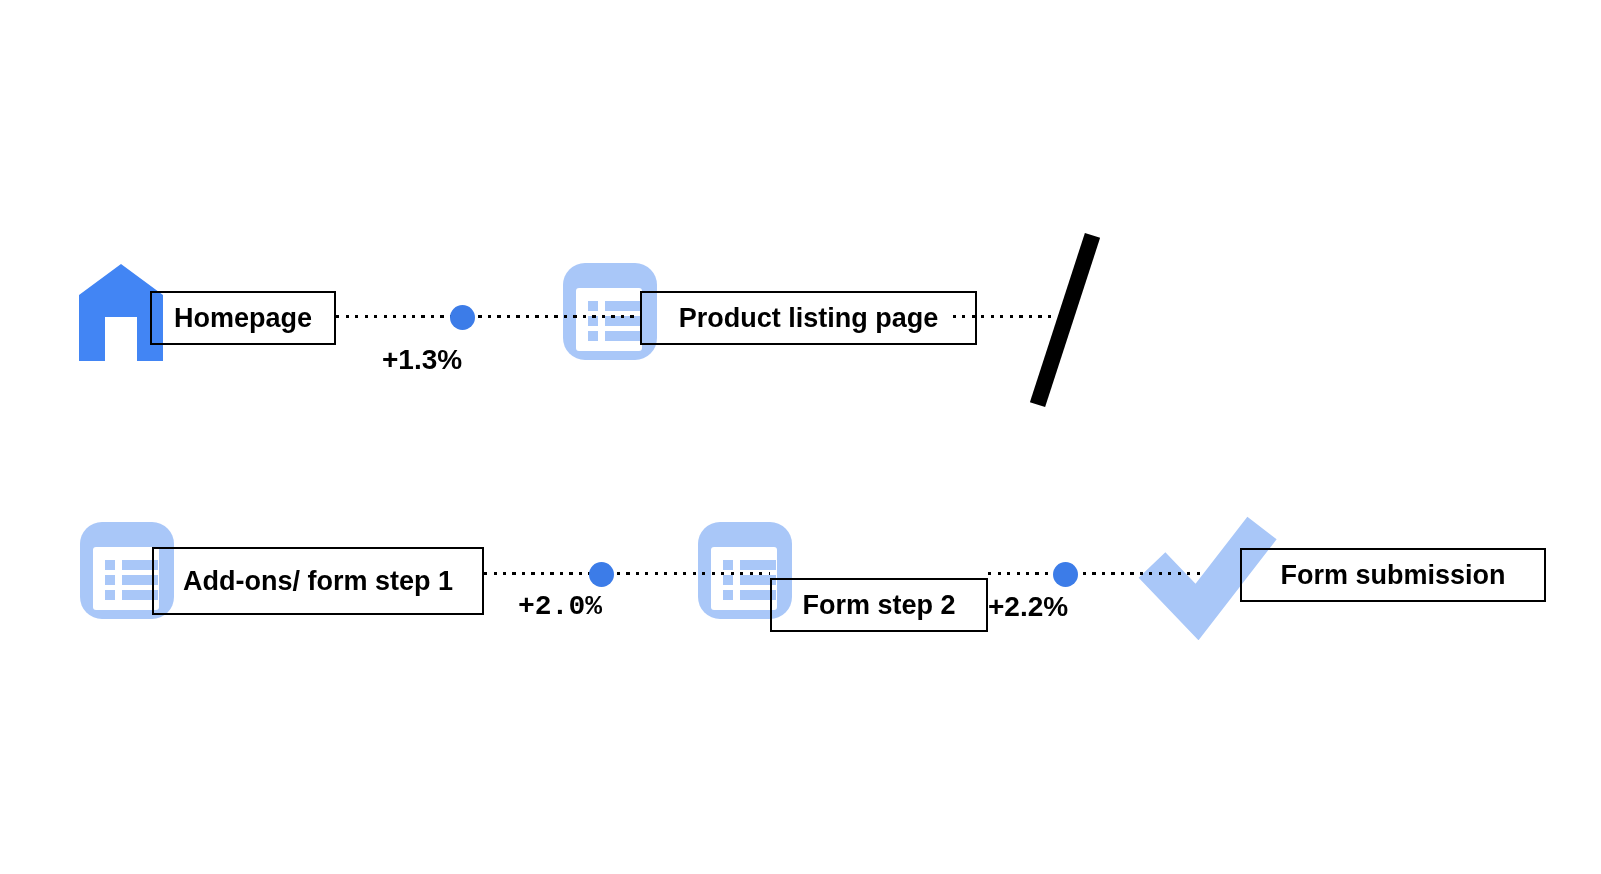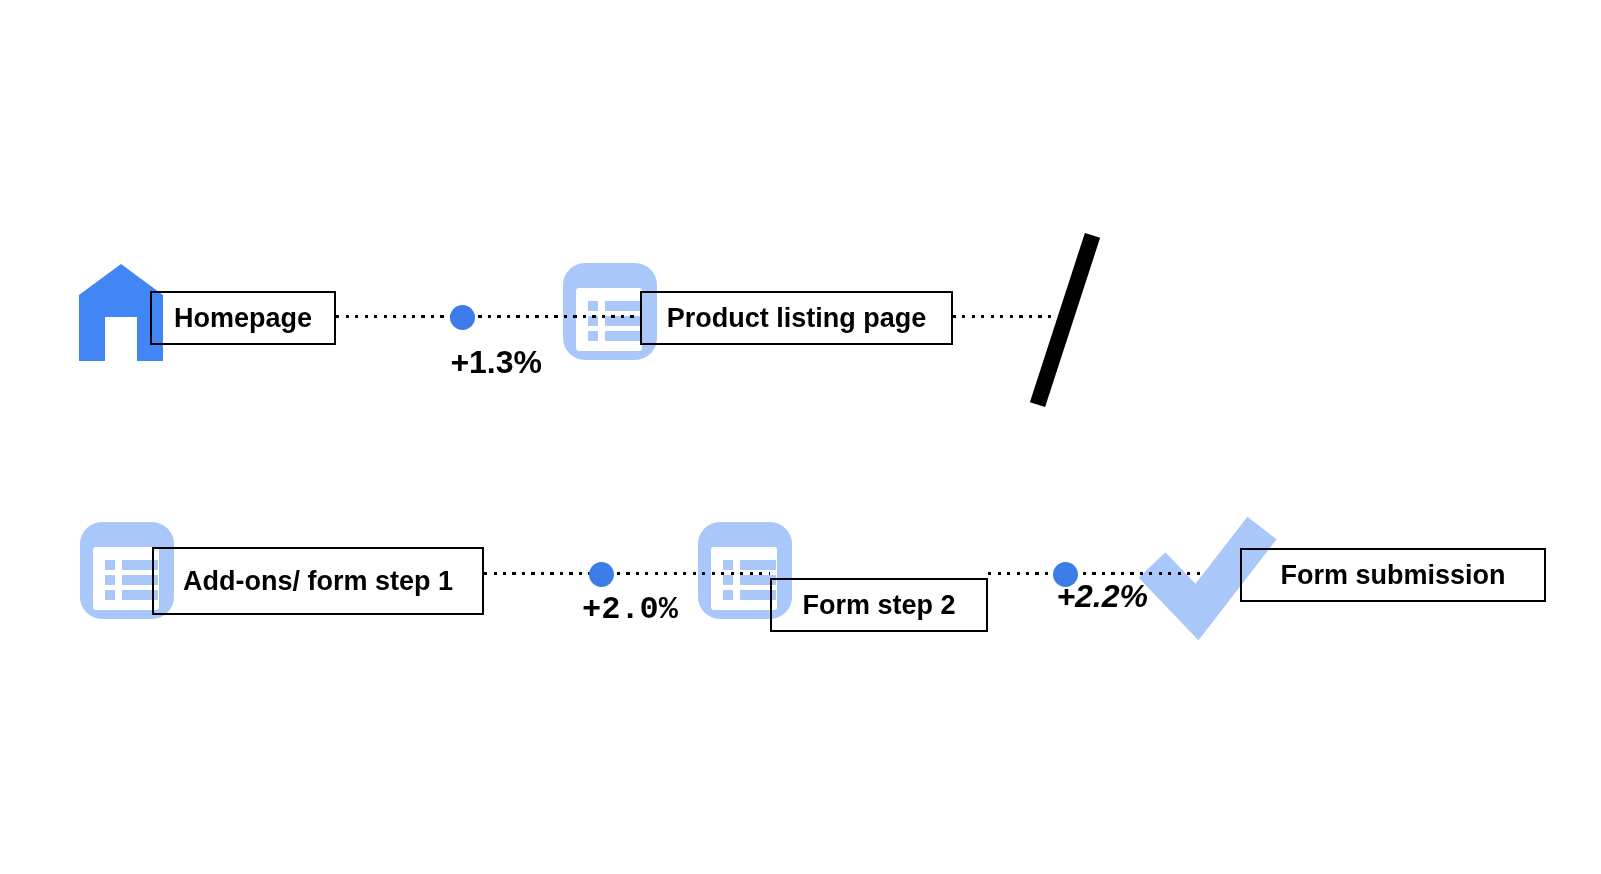--- a/index.html
+++ b/index.html
@@ -44,23 +44,23 @@
     height: 25px;
     border-radius: 50%;
     background: #3c7ce8;
     z-index: 25;
   }
 
   
   .uplabel {
     position: absolute;
     width: 160px;
-    text-align: right;
+    text-align: left;
     font-weight: bold;
-    font-size: 32px;
+    font-size: 28px;
     color: #000000;
     z-index: 25;
   }
 
   
   .list-icon {
     position: absolute;
     width: 94px;
     height: 97px;
     background: #a9c7f8;
@@ -140,21 +140,21 @@
           <div class="bullet"></div>
           <div class="bar"></div>
         </div>
       <div class="row">
           <div class="bullet"></div>
           <div class="bar"></div>
         </div>
     </div>
   </div>
 
-  <div class="label-box" style="left:640px; top:291px; width:313px; height:54px;">
+  <div class="label-box" style="left:640px; top:291px; width:337px; height:54px;">
     <span>Product listing page</span>
   </div>
 
   <div class="dotline" style="left:953px; top:315px; width:98px;"></div>
 
   <div class="slash"></div>
 
   <div class="list-icon" style="left:80px; top:522px;">
     <div class="sheet">
       <div class="row">
@@ -198,21 +198,21 @@
     </div>
   </div>
 
   <div class="label-box" style="left:770px; top:578px; width:218px; height:54px;">
     <span>Form step 2</span>
   </div>
 
   <div class="dotline" style="left:988px; top:572px; width:213px;"></div>
 
   <div class="updot" style="left:1053px; top:562px;"></div>
-  <div class="uplabel" style="left:988px; top:578px;font-style:italic;">+2.2%</div>
+  <div class="uplabel" style="left:988px; top:591px;">+2.2%</div>
 
   <div class="abs" style="left:1115px; top:490px; width:180px; height:150px; z-index:5;">
     <svg width="180" height="150" viewBox="0 0 180 150">
       <polyline points="37,75 82,122 147,38" fill="none" stroke="#a9c7f8" stroke-width="37" stroke-linecap="butt" stroke-linejoin="miter"></polyline>
     </svg>
   </div>
 
   <div class="label-box" style="left:1240px; top:548px; width:306px; height:54px;">
     <span>Form submission</span>
   </div>

